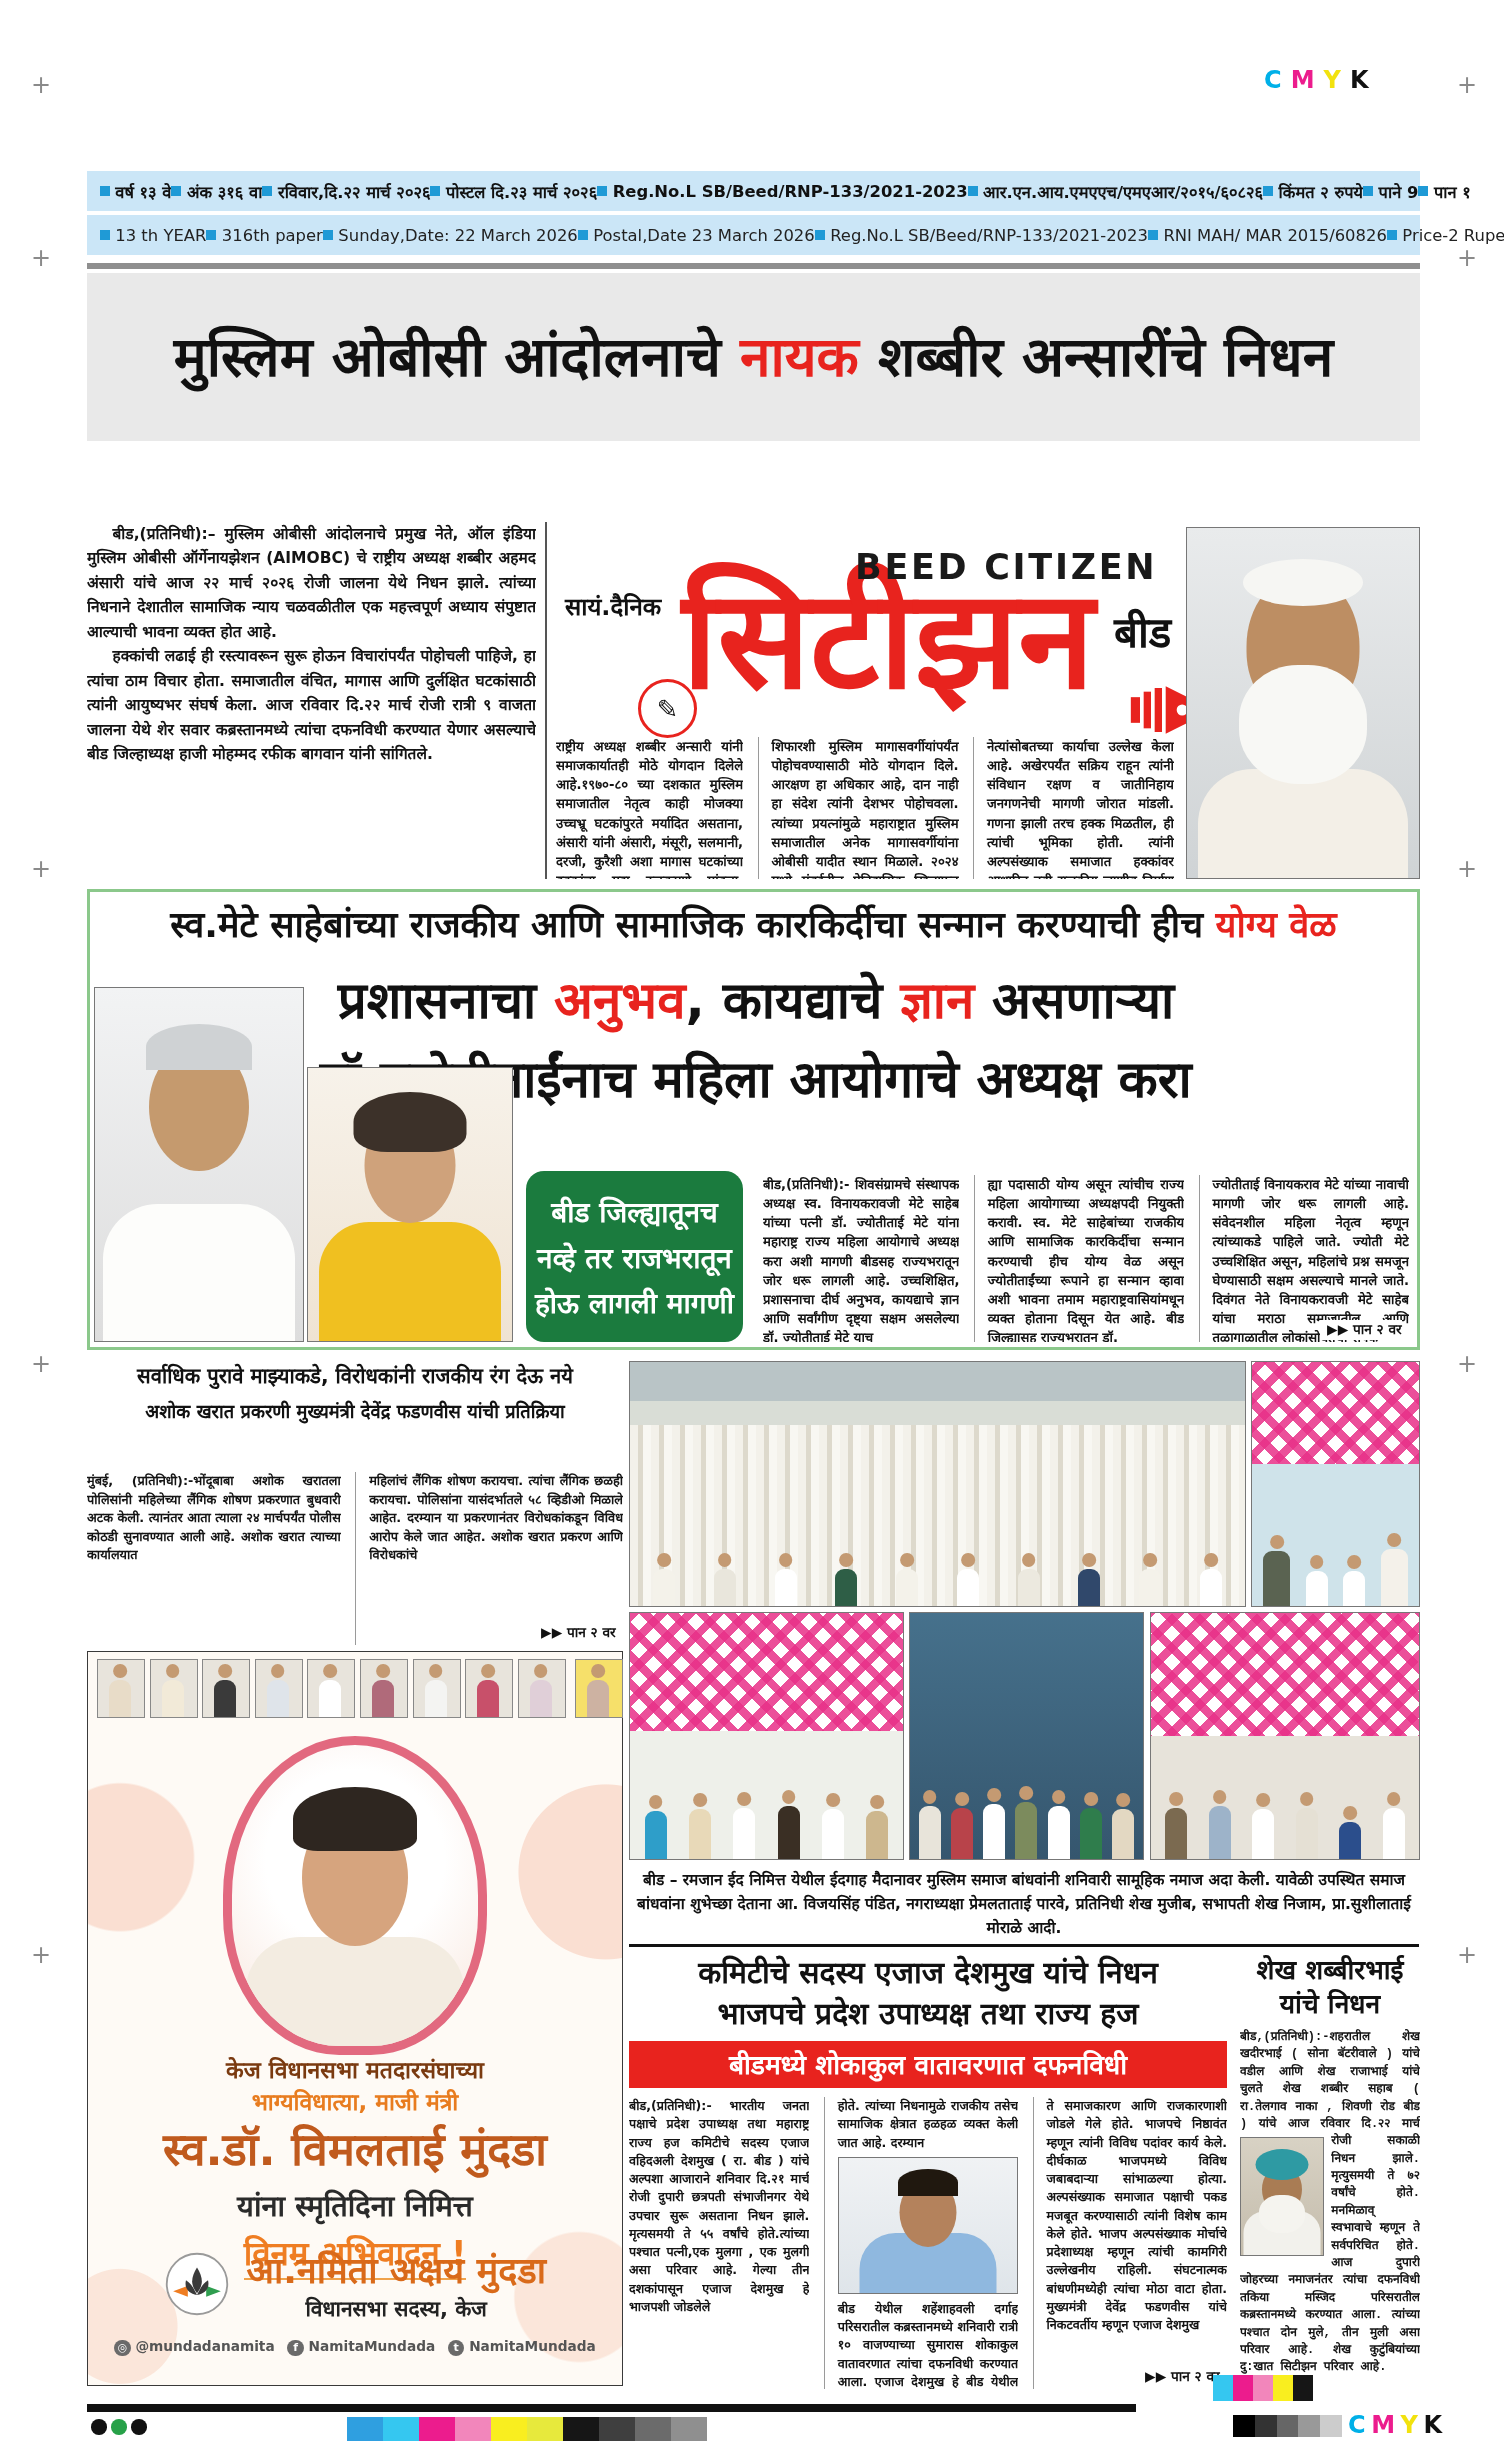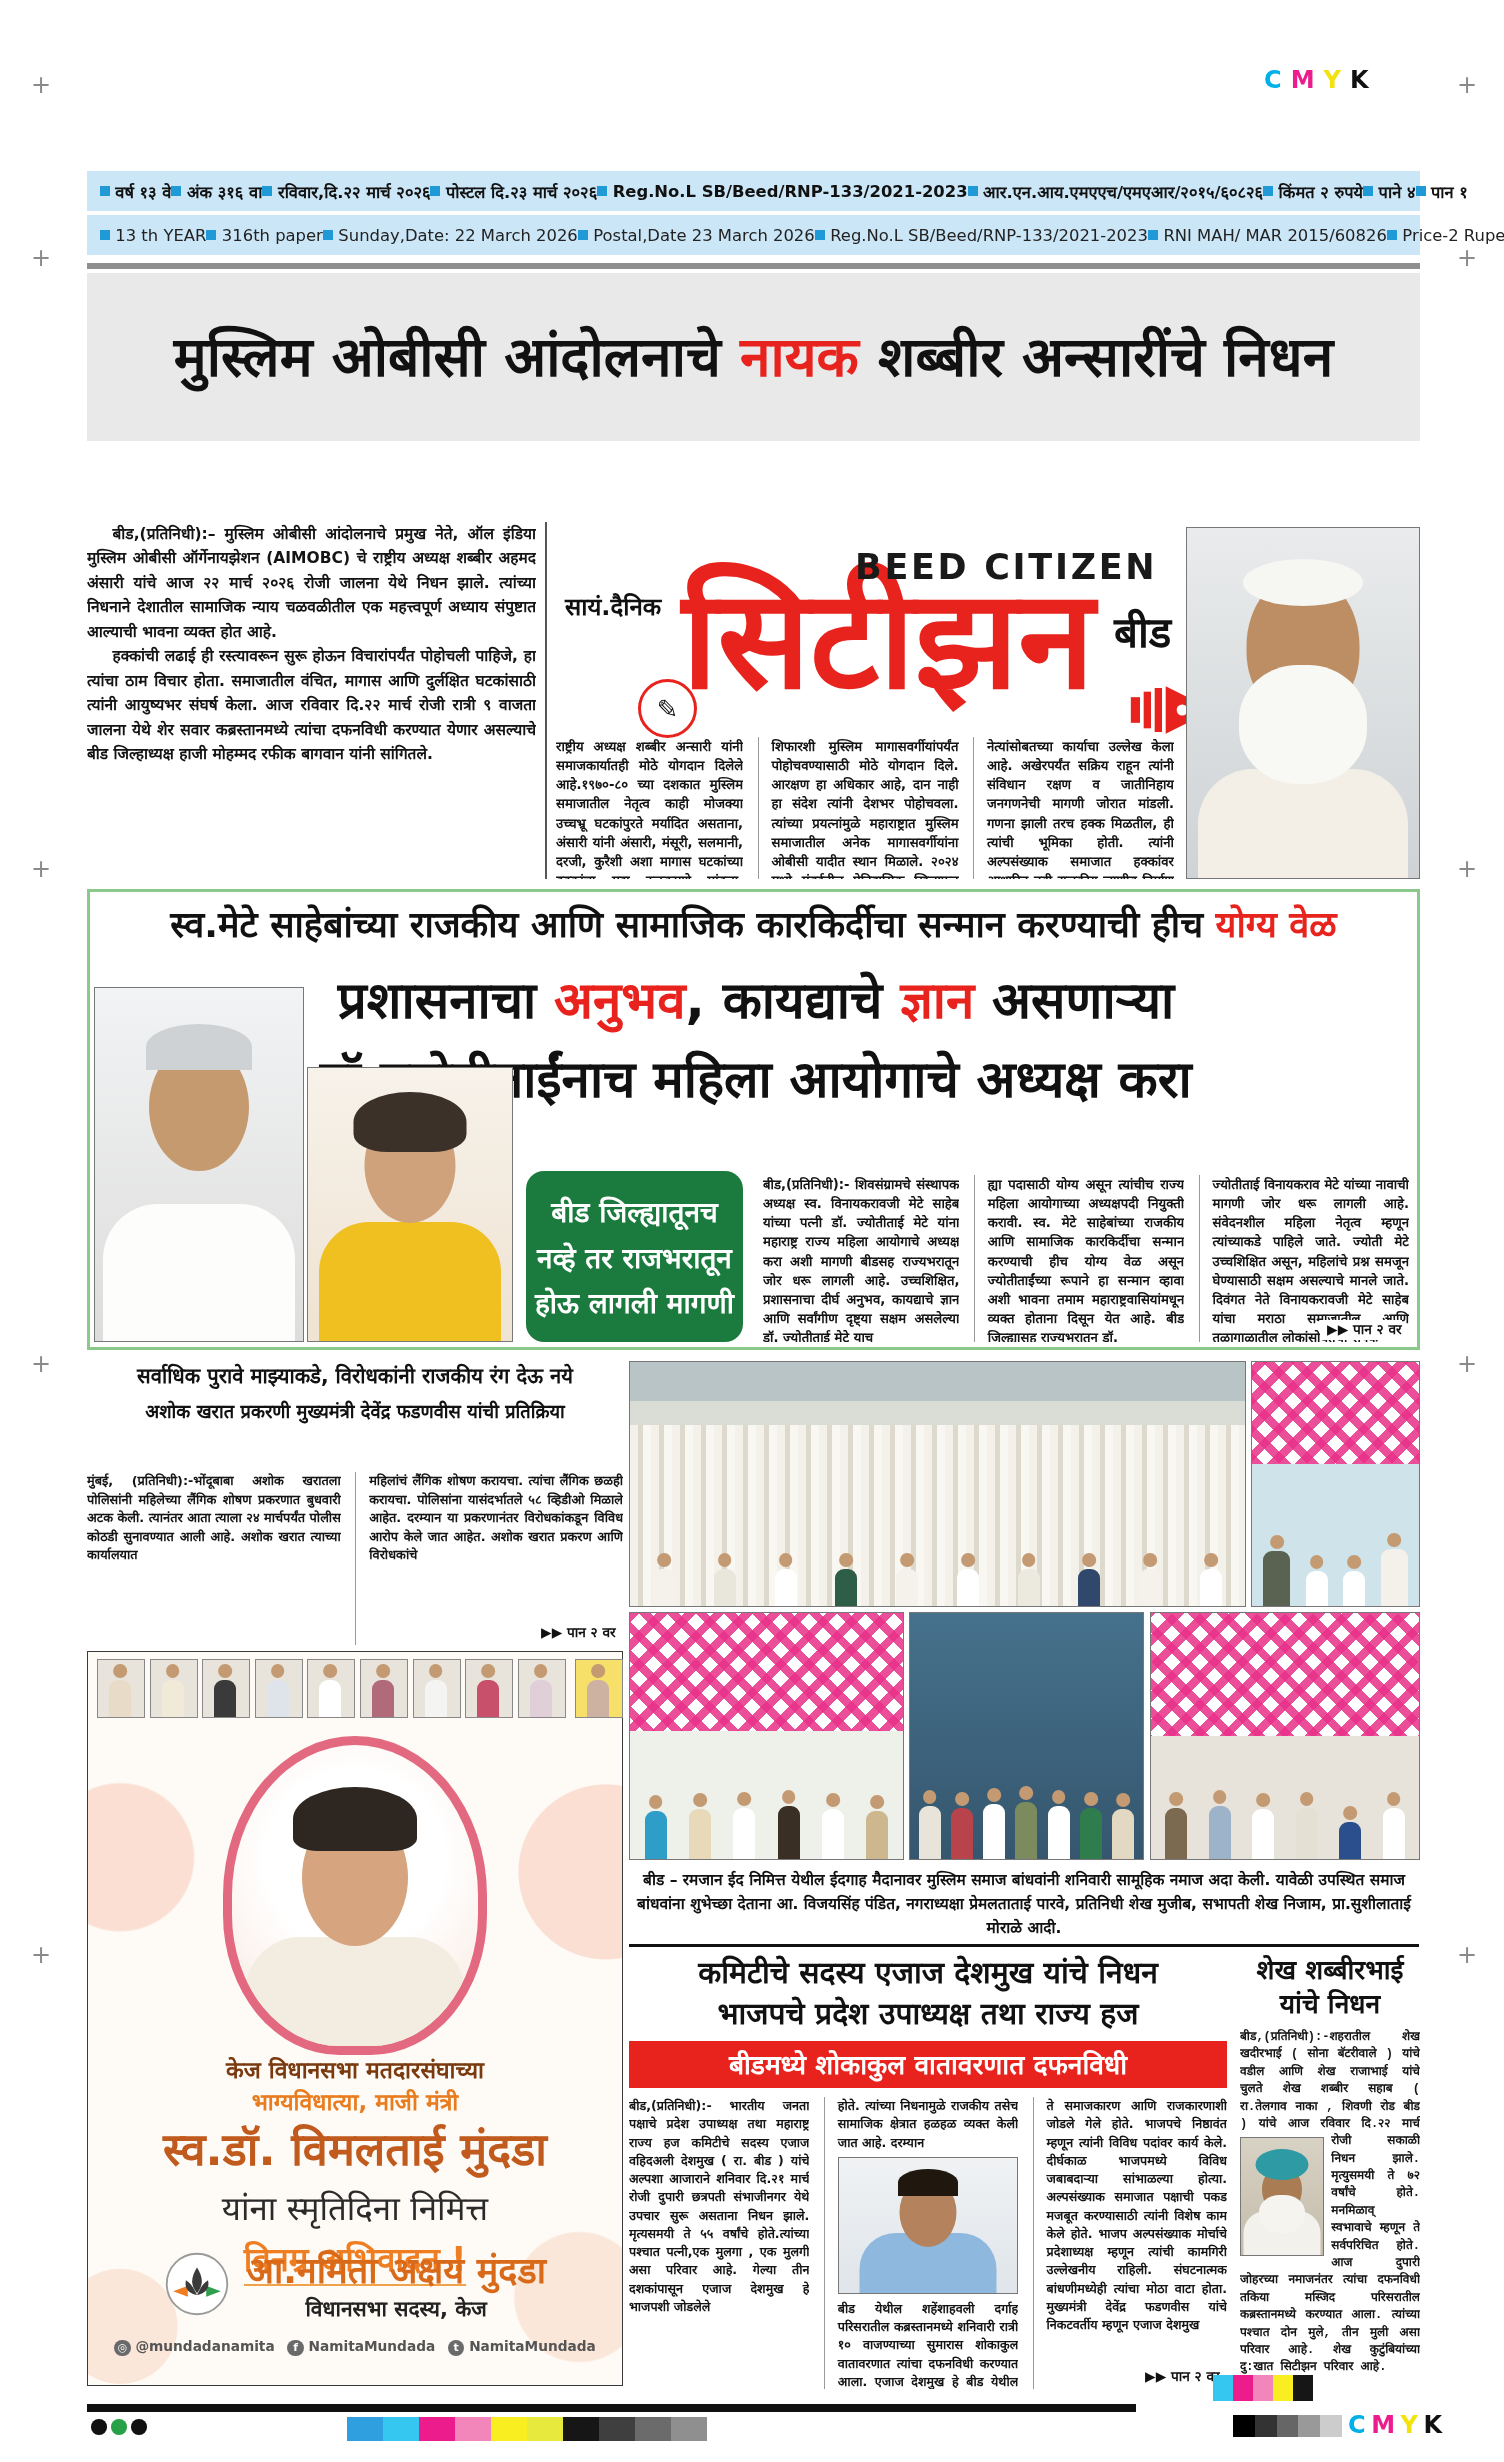--- a/index.html
+++ b/index.html
@@ -77,21 +77,21 @@
       radial-gradient(circle at 97% 30%,#fadfd2 0 87px,rgba(0,0,0,0) 88px),
       radial-gradient(circle at 92% 88%,#fbe6da 0 64px,rgba(0,0,0,0) 66px),
       radial-gradient(circle at 6% 92%,#fbe6da 0 57px,rgba(0,0,0,0) 58px),
       #fefaf5;}
   .pstrip{position:absolute;left:9px;top:7.3px;right:9px;display:flex;gap:4.6px;}
   .pcell{width:46px;height:57px;background:#e8e4dc;border:0.9px solid #888;position:relative;overflow:hidden;flex:none;}
   .pcell .sp{position:absolute;left:11px;bottom:0;}
   .ad-line1{color:#7a3a10;font-size:23px;font-weight:700;}
   .ad-line2{color:#e87c1f;font-size:23px;font-weight:800;}
   .ad-name{color:#c05a1d;font-size:45px;font-weight:800;}
-  .ad-line3{color:#2a2a2a;font-size:33px;font-weight:400;}
+  .ad-line3{color:#2a2a2a;font-size:29px;font-weight:700;}
   .ad-line4{color:#ef7d22;font-size:33px;font-weight:800;display:inline-block;border-bottom:2.7px solid #f0a24a;padding-bottom:3.6px;}
   .ad-signer{color:#d96a1a;font-size:36px;font-weight:800;}
   .ad-title{color:#222;font-size:21px;font-weight:700;}
   .ad-soc{font-size:13.7px;color:#555;font-weight:700;display:flex;gap:12.8px;justify-content:center;align-items:center;}
   .soc{width:16.4px;height:16.4px;border-radius:50%;background:#6a6a6a;color:#fff;font-size:11px;line-height:16.4px;text-align:center;display:inline-block;}
   
   #obit1{left:629px;top:1953px;width:598px;height:436px;}
   #obit1 .h{font-size:30px;font-weight:800;line-height:1.35;}
   .redband{background:#e8231e;color:#fff;font-size:26.4px;font-weight:700;line-height:47px;text-align:center;}
   #obit2{left:1240px;top:1953px;width:180px;height:429px;}
@@ -146,21 +146,21 @@
     <span class="tbi">
         <span class="sq"></span>
         <span>आर.एन.आय.एमएएच/एमएआर/२०१५/६०८२६</span>
       </span>
     <span class="tbi">
         <span class="sq"></span>
         <span>किंमत २ रुपये</span>
       </span>
     <span class="tbi">
         <span class="sq"></span>
-        <span>पाने ४</span>
+        <span>पाने 9</span>
       </span>
     <span class="tbi">
         <span class="sq"></span>
         <span>पान १</span>
       </span>
   </div>
   <div class="topbar eng" style="top:215px">
     <span class="tbi">
         <span class="sq"></span>
         <span>13 th YEAR</span>

